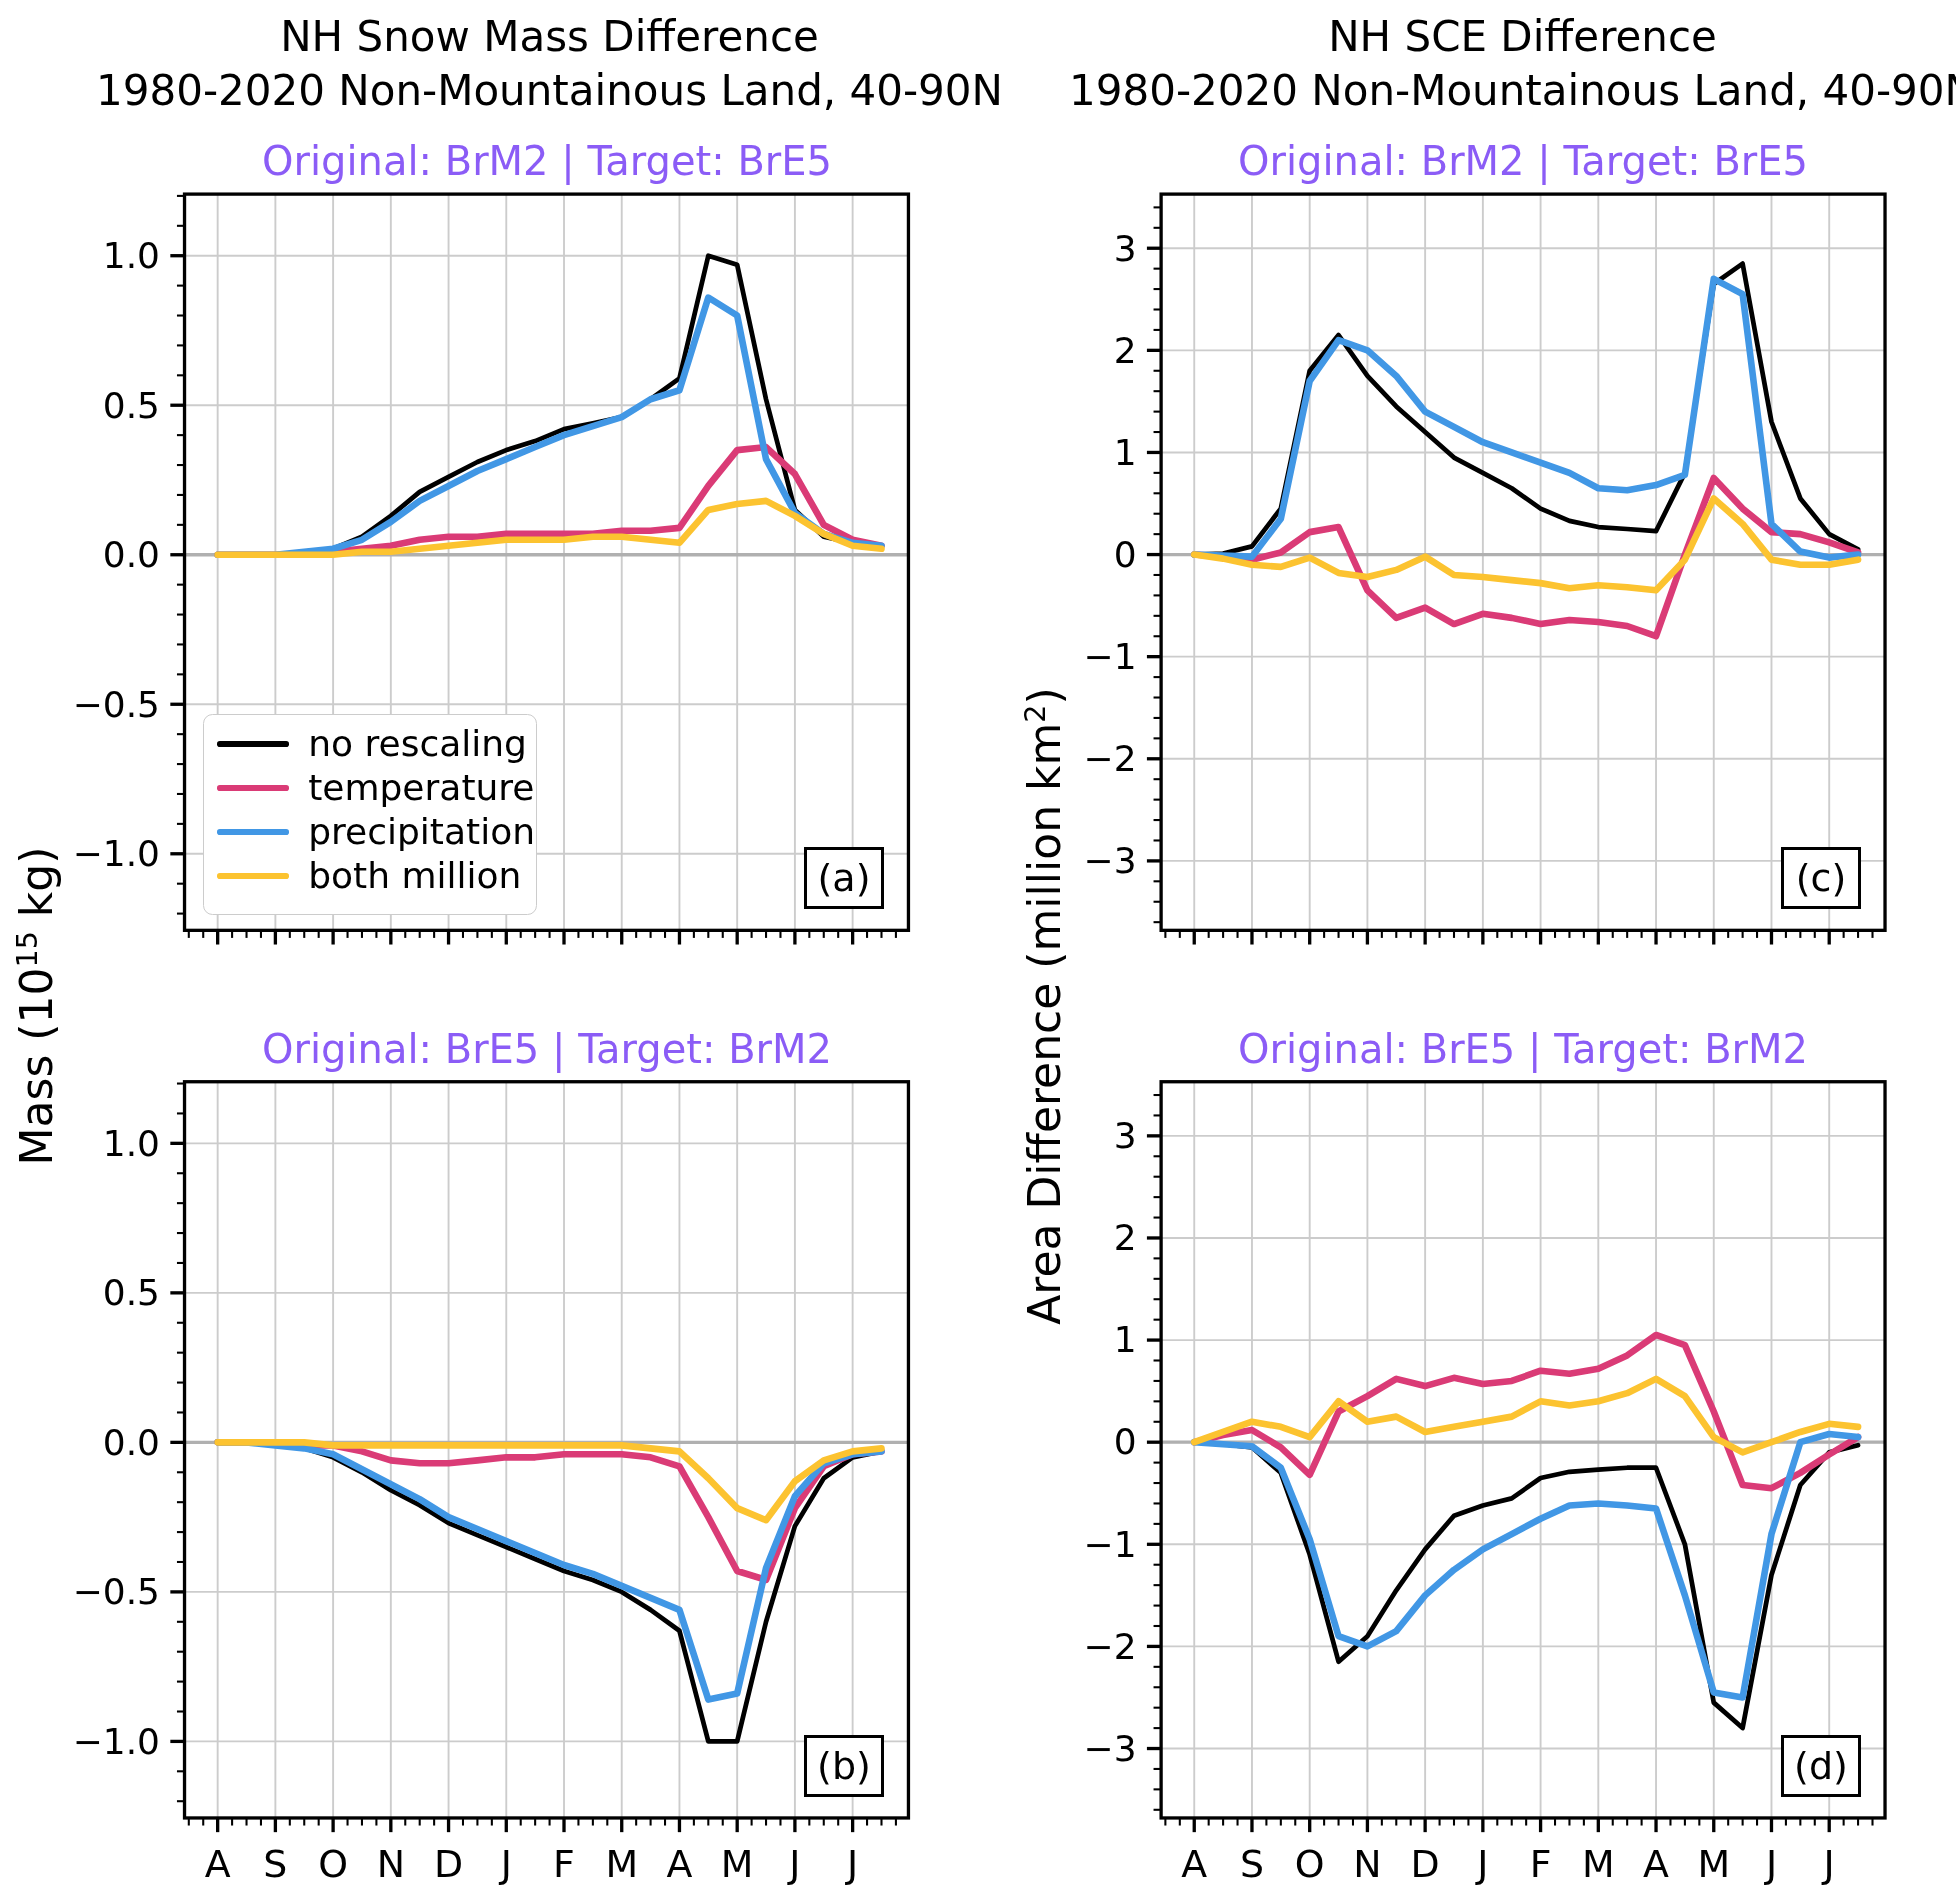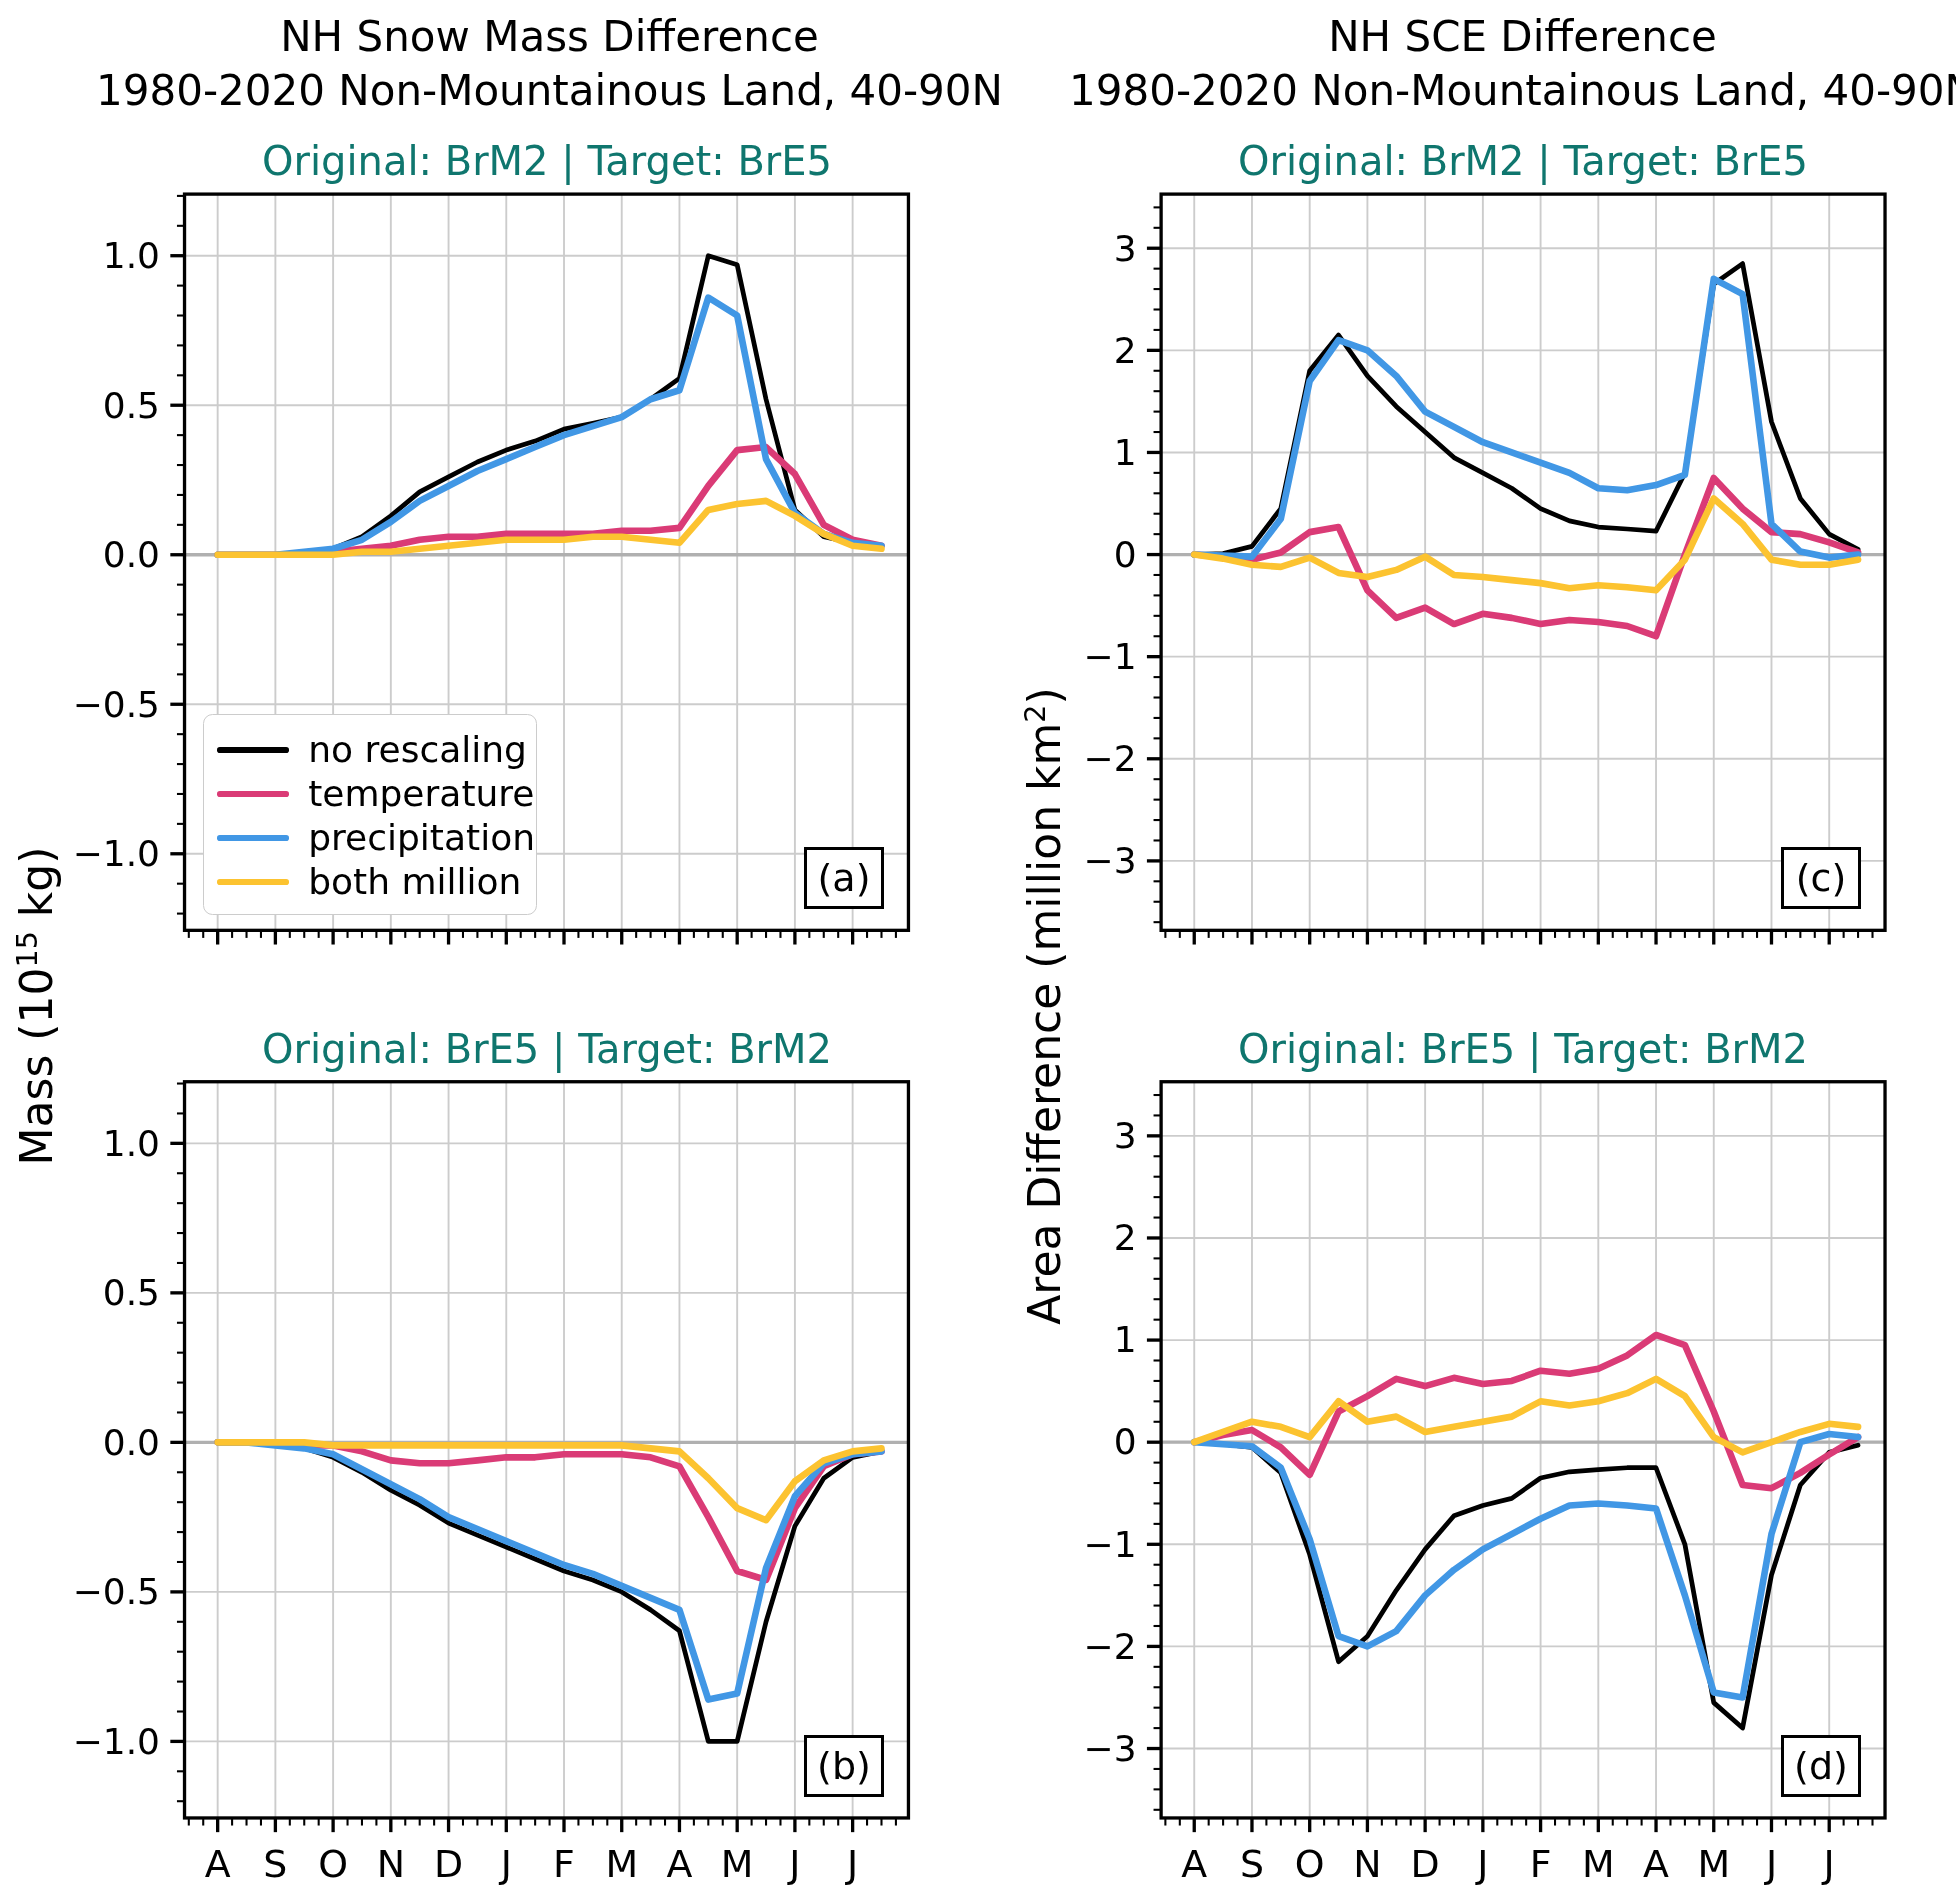--- a/index.html
+++ b/index.html
@@ -1,22 +1,22 @@
 <!DOCTYPE html>
 <html style="font-size:15px"><head>
 <meta charset="utf-8">
 <style>
   html,body{margin:0;padding:0;background:#ffffff;}
   body{width:1956px;height:1890px;position:relative;font-family:"DejaVu Sans",sans-serif;color:#000;overflow:hidden;}
   #fig{position:absolute;left:0;top:0;}
   .suptitle{position:absolute;text-align:center;font-size:42px;line-height:54px;color:#000;}
-  .axtitle{position:absolute;width:724px;text-align:center;font-size:40px;color:#0f766e;white-space:nowrap;}
+  .axtitle{position:absolute;width:724px;text-align:center;font-size:40px;color:#8b5cf6;white-space:nowrap;}
   .ylab{position:absolute;font-size:44px;white-space:nowrap;transform:translate(-50%,-50%) rotate(-90deg);}
   .ylab sup{font-size:65%;}
-  .legend{position:absolute;left:203px;top:714px;width:334px;height:201px;background:#fff;border:1.9px solid #cccccc;border-radius:9.5px;box-sizing:border-box;padding-top:13px;z-index:5;}
+  .legend{position:absolute;left:203px;top:714px;width:334px;height:201px;background:#fff;border:1.9px solid #cccccc;border-radius:9.5px;box-sizing:border-box;padding-top:7px;z-index:5;}
   .lrow{height:44px;display:flex;align-items:center;}
   .sw{display:inline-block;width:72px;height:6.6px;border-radius:2.8px;margin-left:13.2px;margin-right:19px;flex:0 0 auto;}
   .ltext{font-size:36px;line-height:36px;}
   .plabel{position:absolute;width:80px;height:62px;background:#fff;border:3.8px solid #000;box-sizing:border-box;display:flex;align-items:center;justify-content:center;font-size:38px;z-index:5;}
 </style>
 </head>
 <body>
 
 <svg id="fig" width="1956" height="1890" viewBox="0 0 2067 1997">
     <defs>

